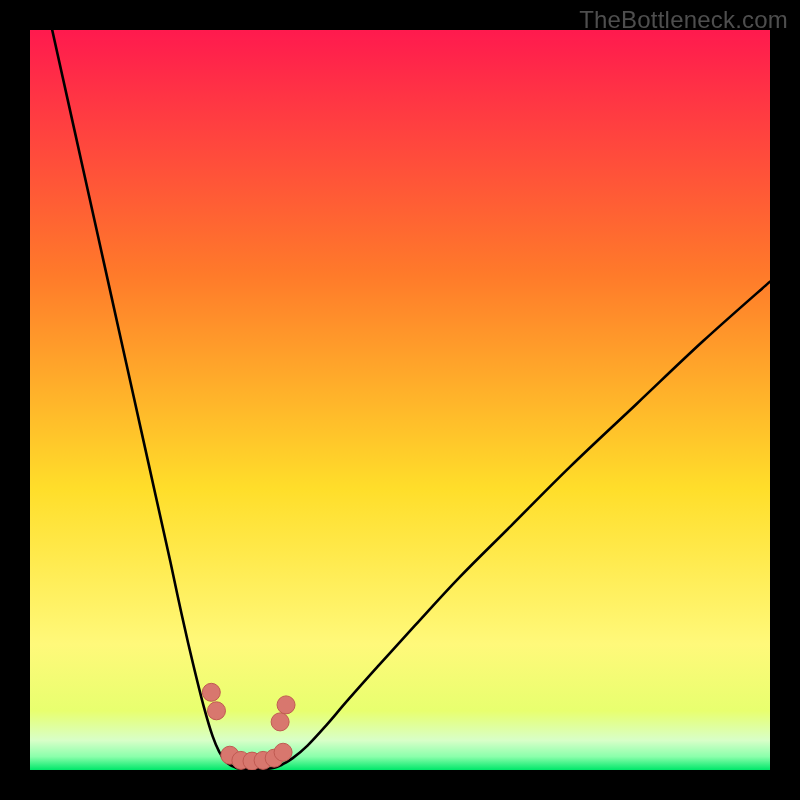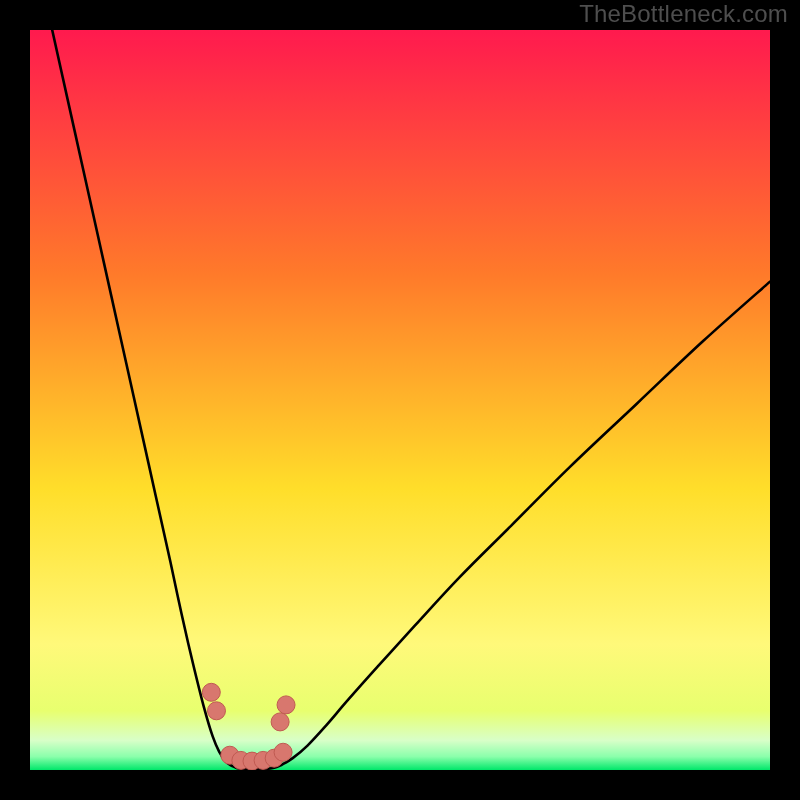--- a/index.html
+++ b/index.html
@@ -20,21 +20,21 @@
   .plot {
     position: absolute;
     left: 30px;
     top: 30px;
     width: 740px;
     height: 740px;
     overflow: hidden;
   }
   .watermark {
     position: absolute;
-    top: 0;
+    top: 6px;
     right: 12px;
     color: #4e4e4e;
     font-size: 24px;
     font-weight: 500;
     letter-spacing: 0.2px;
     z-index: 20;
     text-align: right;
   }
   svg { display: block; }
 </style>

